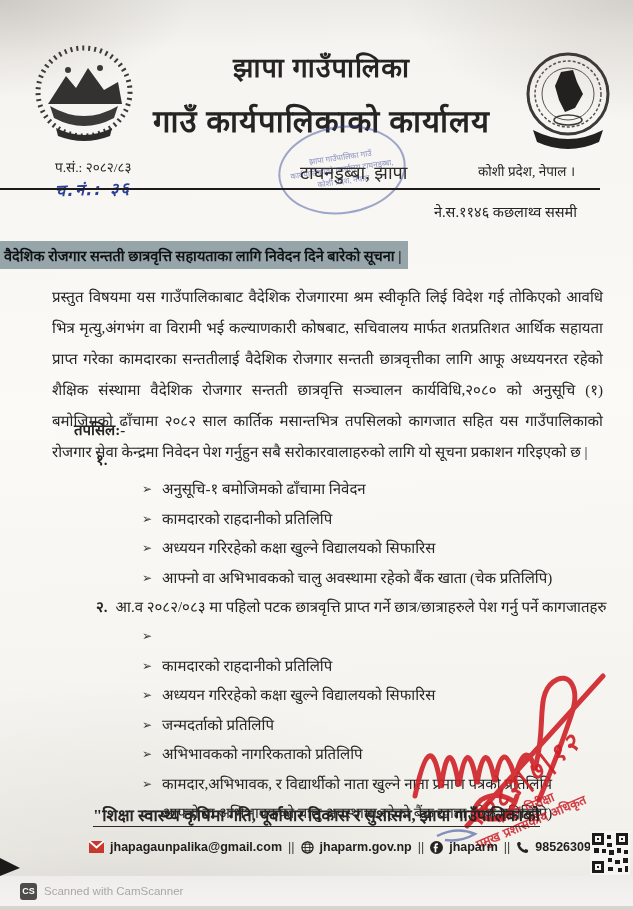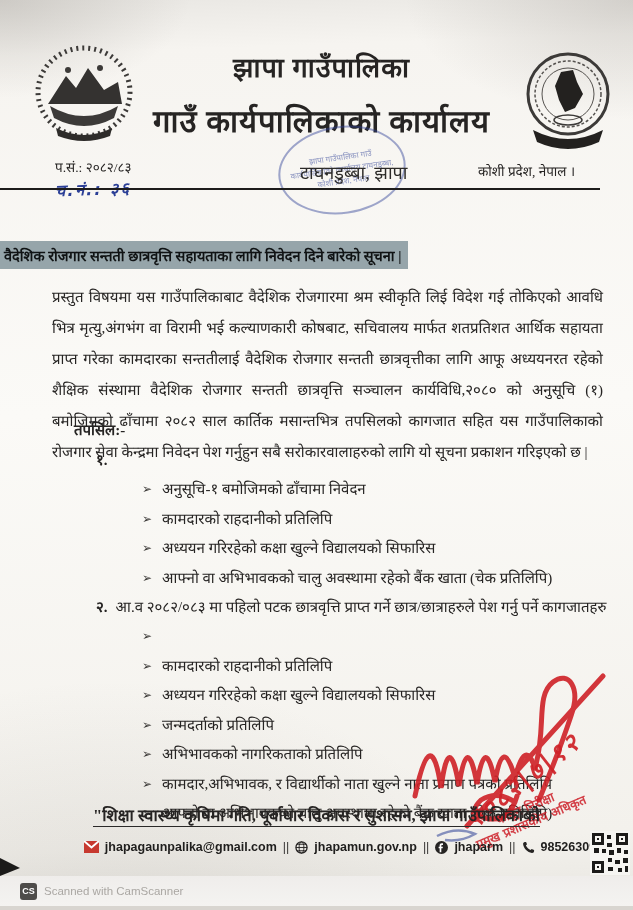--- a/index.html
+++ b/index.html
@@ -104,20 +104,21 @@
   <div class="center-addr">टाघनडुब्बा, झापा</div>
 
   <div class="refs">
     <div>प.सं.: २०८२/८३</div>
     <div class="hand">च.नं.: ३६</div>
   </div>
   <div class="province">कोशी प्रदेश, नेपाल ।</div>
   <div class="head-rule"></div>
 
   <div class="dateblock">
+    <div>ने.स.११४६ कछलाथ्व ससमी</div>
   </div>
 
   <div class="titlewrap">
     <span class="hilite">वैदेशिक रोजगार सन्तती छात्रवृत्ति सहायताका लागि निवेदन दिने बारेको सूचना |</span>
   </div>
 
   <div class="body-par">प्रस्तुत विषयमा यस गाउँपालिकाबाट वैदेशिक रोजगारमा श्रम स्वीकृति लिई विदेश गई तोकिएको आवधि भित्र मृत्यु,अंगभंग वा विरामी भई कल्याणकारी कोषबाट, सचिवालय मार्फत शतप्रतिशत आर्थिक सहायता प्राप्त गरेका कामदारका सन्ततीलाई वैदेशिक रोजगार सन्तती छात्रवृत्तीका लागि आफू अध्ययनरत रहेको शैक्षिक संस्थामा वैदेशिक रोजगार सन्तती छात्रवृत्ति सञ्चालन कार्यविधि,२०८० को अनुसूचि (१) बमोजिमको ढाँचामा २०८२ साल कार्तिक मसान्तभित्र तपसिलको कागजात सहित  यस गाउँपालिकाको रोजगार सेवा केन्द्रमा निवेदन पेश गर्नुहुन सबै सरोकारवालाहरुको लागि यो सूचना प्रकाशन गरिइएको छ |</div>
 
   <div class="tapasil">तपसिल:-</div>
 
@@ -200,21 +201,21 @@
         <path d="M0 0 H15 V12 H0 Z" fill="#c7392f"></path>
         <path d="M0 0 L7.5 6.5 L15 0" fill="none" stroke="#fff" stroke-width="2"></path>
       </svg>
     <span>jhapagaunpalika@gmail.com</span>
     <span class="sep">||</span>
     <svg width="13" height="13" viewBox="0 0 14 14">
         <circle cx="7" cy="7" r="6" fill="none" stroke="#262423" stroke-width="1.4"></circle>
         <ellipse cx="7" cy="7" rx="2.6" ry="6" fill="none" stroke="#262423" stroke-width="1"></ellipse>
         <path d="M1 7 H13 M2 3.5 H12 M2 10.5 H12" stroke="#262423" stroke-width="1"></path>
       </svg>
-    <span>jhapamun.gov.np</span>
+    <span>jhaparm.gov.np</span>
     <span class="sep">||</span>
     <svg width="13" height="13" viewBox="0 0 14 14">
         <circle cx="7" cy="7" r="7" fill="#262423"></circle>
         <path d="M8.6 4.2 H7.4 C7 4.2 6.8 4.5 6.8 4.9 V6.2 H8.5 L8.2 7.9 H6.8 V12 H5 V7.9 H3.9 V6.2 H5 V4.7 C5 3.3 5.9 2.4 7.3 2.4 H8.6 Z" fill="#fff"></path>
       </svg>
     <span>jhaparm</span>
     <span class="sep">||</span>
     <svg width="13" height="13" viewBox="0 0 14 14">
         <path d="M3 1 C2 1 1 2 1.2 3.4 C1.8 8 6 12.2 10.6 12.8 C12 13 13 12 13 11 L13 9.6 L10.4 8.6 L9.2 9.8 C7.4 9 5 6.6 4.2 4.8 L5.4 3.6 L4.4 1 Z" fill="#262423"></path>
       </svg>

